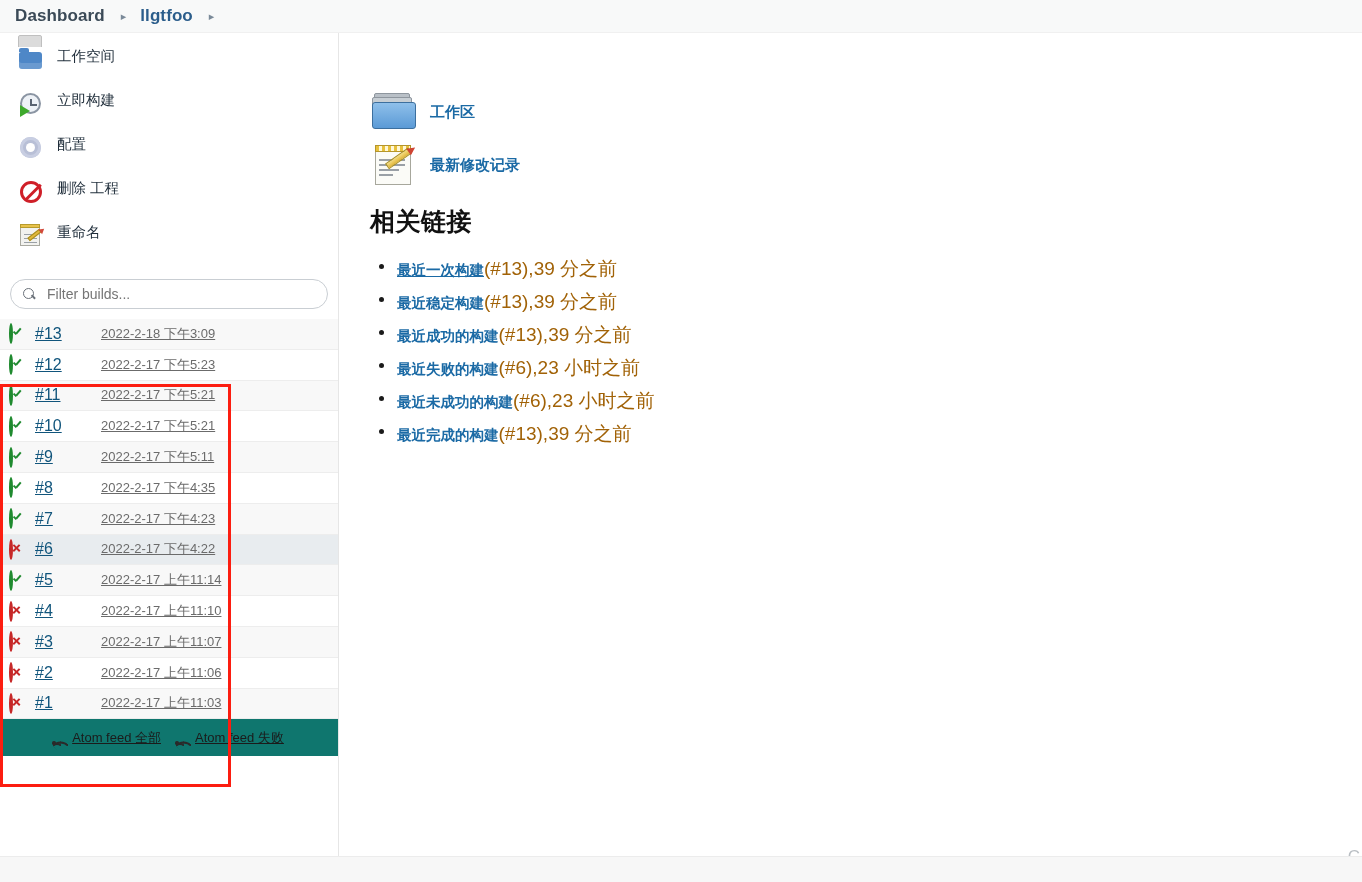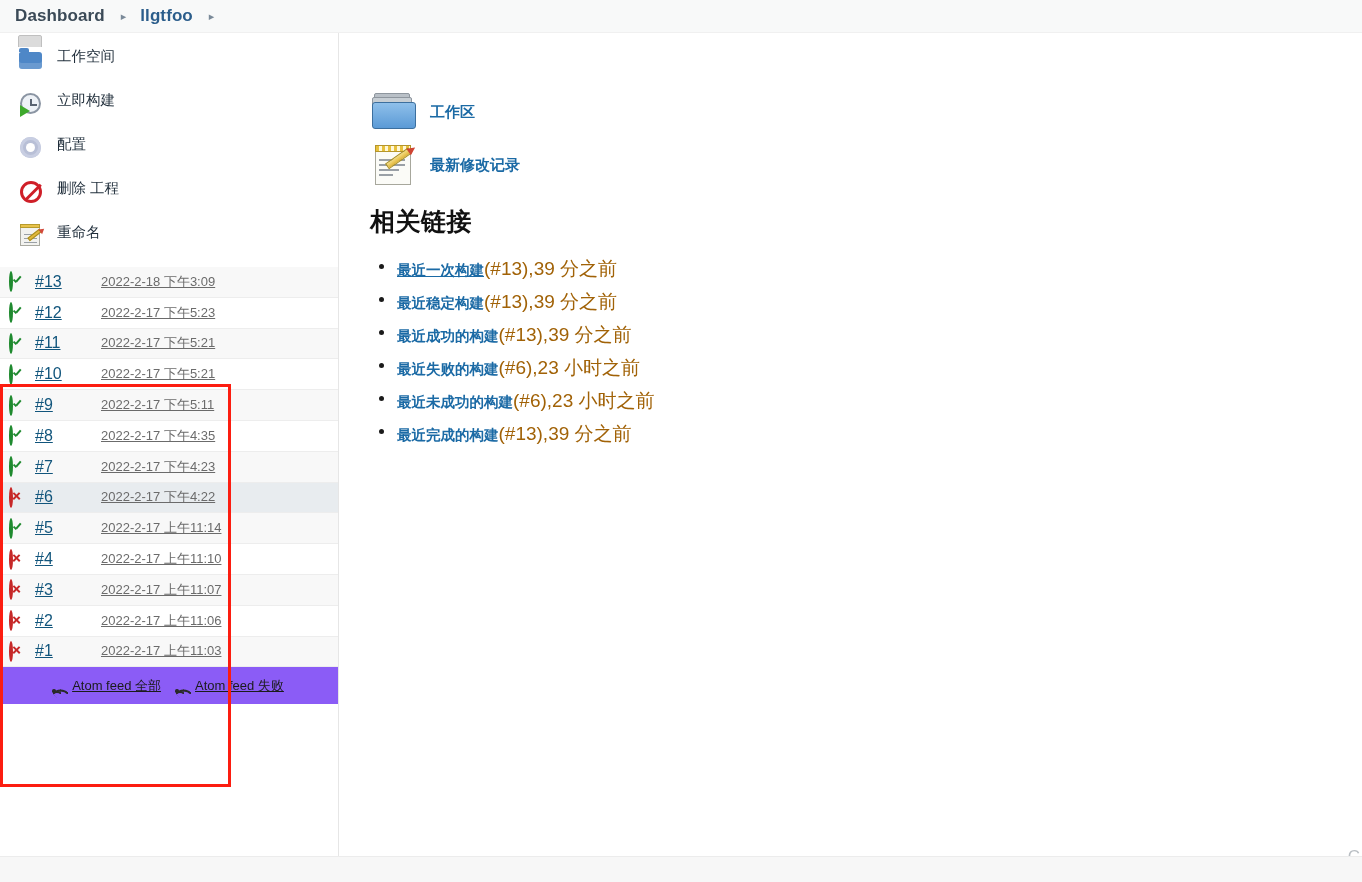--- a/index.html
+++ b/index.html
@@ -147,21 +147,21 @@
   }
   .build-date { font-size: 13px; color:#6b6b6b; text-decoration: underline; }
 
   .red-box {
     position:absolute; left: 0px; top: 384px; width: 231px; height: 403px;
     border: 3px solid #fc1d10; pointer-events:none; z-index: 5;
   }
 
   .bh-footer {
     display:flex; align-items:center; justify-content:center;
-    height: 37px; background:#8b5cf6; padding-right: 16px;
+    height: 37px; background:#0f766e; padding-right: 16px;
   }
   .feed-link { display:flex; align-items:center; margin-left: 14px; cursor:pointer; }
   .feed-ico { width:15px; height:14px; position:relative; margin-right:5px; flex:none; }
   .feed-ico i { position:absolute; border:2px solid #2a2a2a; border-radius:0; }
   .feed-ico .d { left:0; bottom:0; width:3.5px; height:3.5px; background:#2a2a2a; border:0; border-radius:50%; }
   .feed-ico .a1 { left:0px; bottom:0px; width:7px;  height:7px;  border-right:0; border-bottom:0;
       border-radius: 7px 0 0 0; transform: rotate(45deg); transform-origin: left bottom; }
   .feed-ico .a2 { left:0px; bottom:0px; width:12px; height:12px; border-right:0; border-bottom:0;
       border-radius: 12px 0 0 0; transform: rotate(45deg); transform-origin: left bottom; }
   .feed-txt { font-size:13px; color:#1b1b1b; text-decoration: underline; }
@@ -302,20 +302,26 @@
             </i>
           <i class="ic-note-top"></i>
             <i class="ic-pencil"></i>
         </span>
         <span class="task-label">重命名</span>
       </div>
 
     </div>
 
 
+    <div class="filter-wrap">
+      <div class="filter-box">
+        <span class="mag"></span>
+        <input class="filter-input" type="text" placeholder="Filter builds..." style="">
+      </div>
+    </div>
 
     <div class="build-list" id="build-list">
         <div class="build-row odd">
           <span class="st-ico"><i class="st-ok"></i></span>
           <span class="build-num">#13</span>
           <span class="build-date">2022-2-18 下午3:09</span>
         </div>
         <div class="build-row even">
           <span class="st-ico"><i class="st-ok"></i></span>
           <span class="build-num">#12</span>

